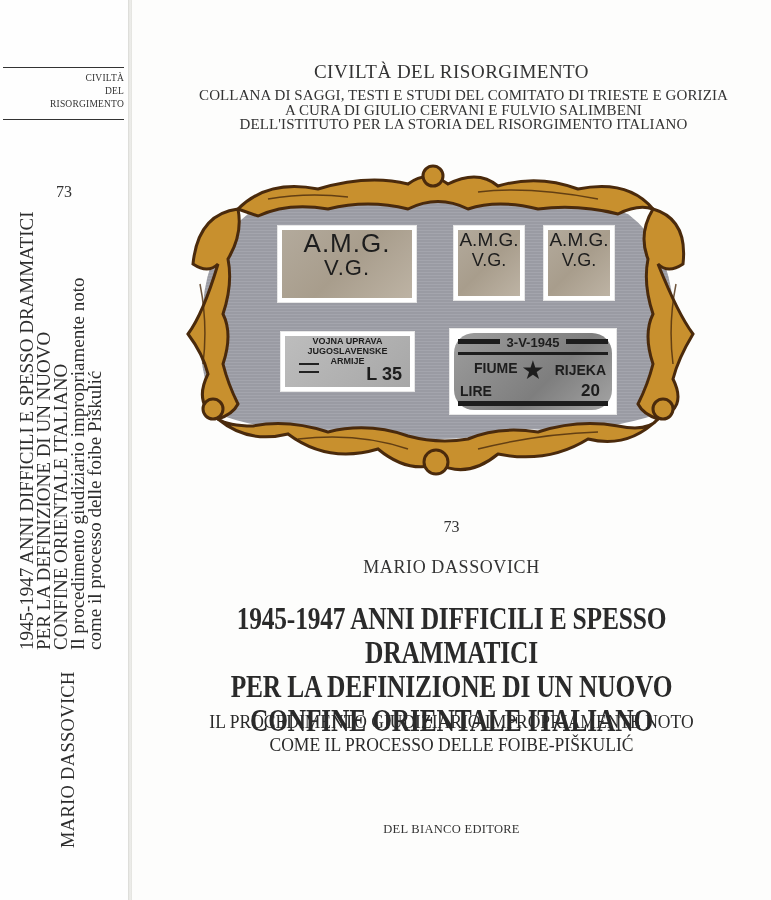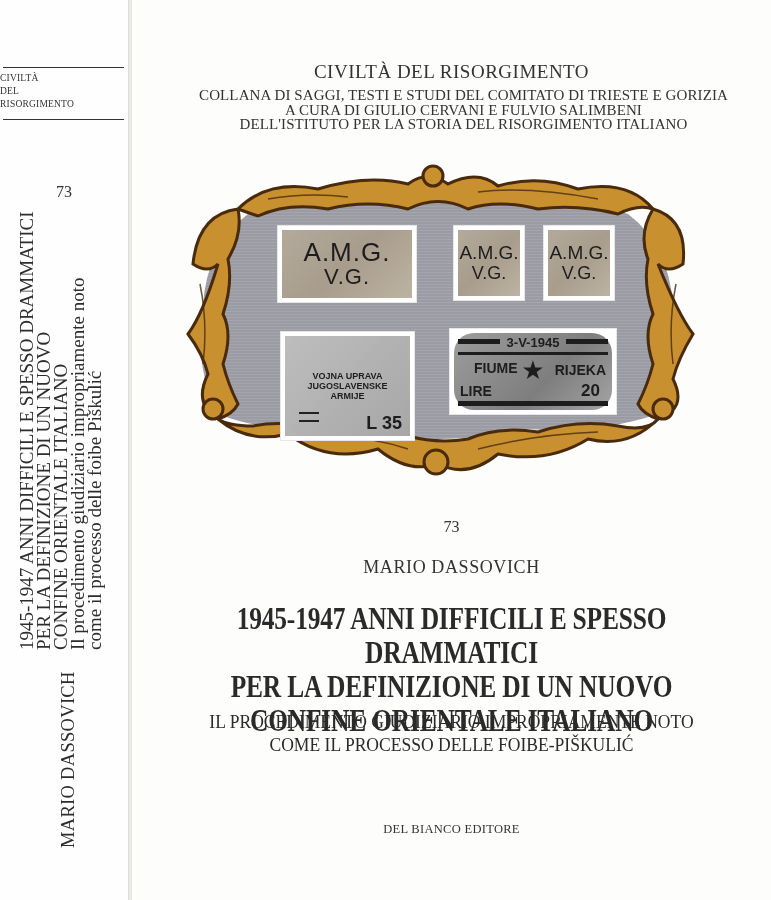--- a/index.html
+++ b/index.html
@@ -1,36 +1,36 @@
 <!DOCTYPE html>
 <html><head>
 <meta charset="utf-8">
 <style>
   html, body { margin:0; padding:0; }
   body { width:771px; height:900px; background:#fdfdfc; position:relative; overflow:hidden; font-family:"Liberation Serif", "DejaVu Serif", serif; color:#2a2a2a; }
   .spine { position:absolute; left:0; top:0; width:128px; height:900px; background:#fefefe; }
   .spine-edge { position:absolute; left:128px; top:0; width:4px; height:900px; background:linear-gradient(to right,#d8d8d4,#efefec,#e2e2de); }
   .spine-rule { position:absolute; left:3px; width:121px; height:1px; background:#333; }
-  .spine-series { position:absolute; left:0; width:112px; top:72px; text-align:left; font-size:9.5px; line-height:13px; color:#333; letter-spacing:0.2px; }
+  .spine-series { position:absolute; left:12px; width:112px; top:72px; text-align:right; font-size:9.5px; line-height:13px; color:#333; letter-spacing:0.2px; }
   .spine-num { position:absolute; left:0; width:128px; top:183px; text-align:center; font-size:16px; color:#333; }
   .spine-rot { position:absolute; transform-origin:0 0; transform:rotate(-90deg); white-space:nowrap; color:#2d2d2d; }
   .spine-title { left:18px; top:650px; font-size:19px; line-height:17px; }
   .spine-author { left:58px; top:848px; font-size:18.5px; letter-spacing:0.3px; }
   .cover { position:absolute; left:132px; top:0; width:639px; height:900px; }
   .center { position:absolute; left:132px; width:639px; text-align:center; }
   .series-title { top:61px; font-size:19px; letter-spacing:0.5px; color:#333; }
   .series-sub { top:88px; font-size:15px; line-height:14.6px; color:#333; letter-spacing:0.1px;padding-left:12px; }
   .frame-wrap { position:absolute; left:178px; top:164px; width:520px; height:320px; }
   .vol-num { top:518px; font-size:16px; color:#333; }
   .author { top:557px; font-size:18px; letter-spacing:0.6px; color:#333; }
   .title { top:602px; font-size:31px; line-height:34px; font-weight:bold; color:#2a2a2a; transform:scaleX(0.82); transform-origin:center top; letter-spacing:-0.2px; }
   .subtitle { top:710px; font-size:19.5px; line-height:23px; color:#2a2a2a; transform:scaleX(0.9); transform-origin:center top; }
   .publisher { top:822px; font-size:12.5px; color:#333; letter-spacing:0.3px; }
   .stamp { position:absolute; background:#fff; padding:4px; box-sizing:border-box; box-shadow:0 0 0 1px #e7e7e7; }
-  .stamp-inner { width:100%; height:100%; display:flex; flex-direction:column; align-items:center; justify-content:center; font-family:"Liberation Sans","DejaVu Sans",sans-serif; color:#1d1d1d; box-sizing:border-box; }
+  .stamp-inner { width:100%; height:100%; display:flex; flex-direction:column; align-items:center; font-family:"Liberation Sans","DejaVu Sans",sans-serif; color:#1d1d1d; box-sizing:border-box; }
   .amg { background:linear-gradient(135deg,#b3aa9c,#a89d8c 50%,#bdb3a4); }
   .amg .l1 { font-size:26px; line-height:26px; letter-spacing:1px; }
   .amg .l2 { font-size:22px; line-height:24px; letter-spacing:1px; }
   .amg.small .l1 { font-size:19px; line-height:20px; letter-spacing:0; }
   .amg.small .l2 { font-size:18px; line-height:20px; letter-spacing:0; }
   .vojna { background:linear-gradient(135deg,#bdbdbd,#a7a7a7); font-weight:bold; font-size:9px; line-height:10px; text-align:center; position:relative; }
   .vojna .amount { position:absolute; right:8px; bottom:8px; font-size:18px; }
   .vojna .bars { position:absolute; left:14px; bottom:14px; width:20px; height:6px; border-top:2px solid #222; border-bottom:2px solid #222; }
   .fiume { background:linear-gradient(135deg,#9d9d9d,#7e7e7e 60%,#a4a4a4); font-weight:bold; position:relative;border-radius:20px; }
   .fiume .date { position:absolute; top:2px; left:0; right:0; text-align:center; font-size:13px; }
@@ -108,21 +108,21 @@
       <div class="l1">A.M.G.</div>
       <div class="l2">V.G.</div>
     </div>
   </div>
   <div class="stamp small" style="left:366px;top:62px;width:70px;height:74px">
     <div class="stamp-inner amg small">
       <div class="l1">A.M.G.</div>
       <div class="l2">V.G.</div>
     </div>
   </div>
-  <div class="stamp" style="left:103px;top:168px;width:133px;height:108px">
+  <div class="stamp" style="left:103px;top:168px;width:133px;height:59px">
     <div class="stamp-inner vojna">
       <div>VOJNA UPRAVA</div>
       <div>JUGOSLAVENSKE</div>
       <div>ARMIJE</div>
       <div class="bars"></div>
       <div class="amount">L 35</div>
     </div>
   </div>
   <div class="stamp" style="left:272px;top:165px;width:166px;height:85px">
     <div class="stamp-inner fiume">

